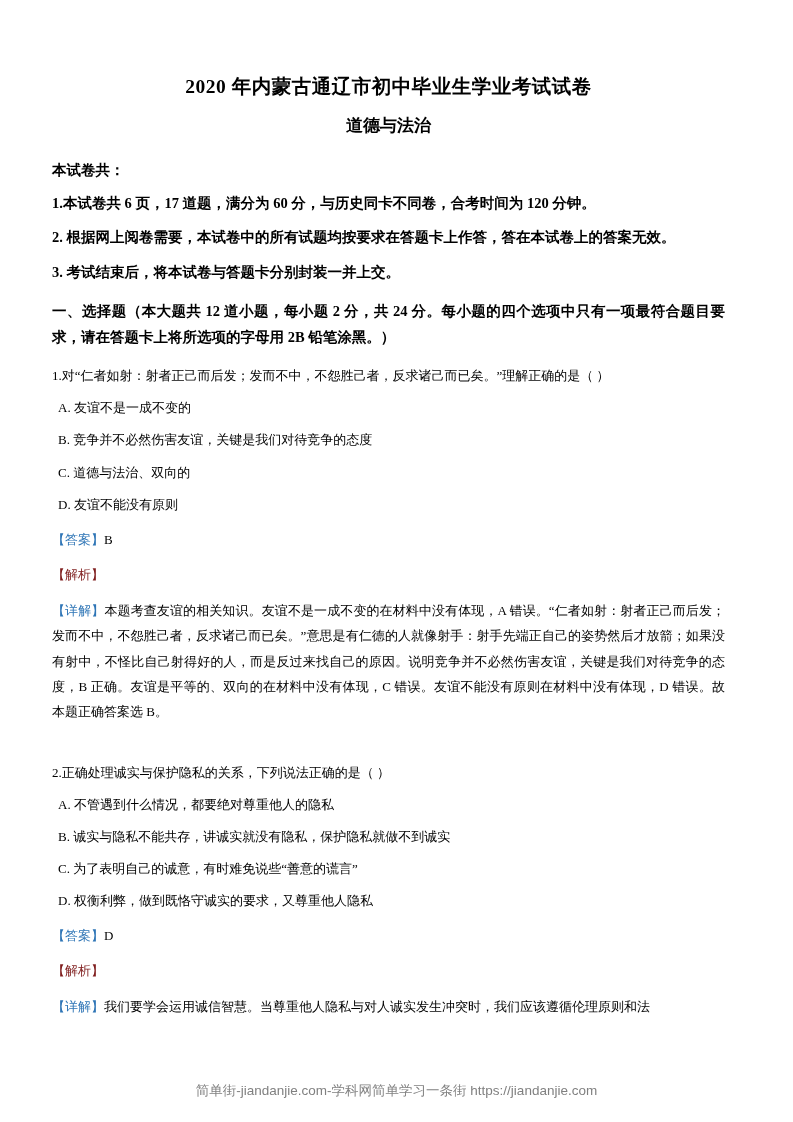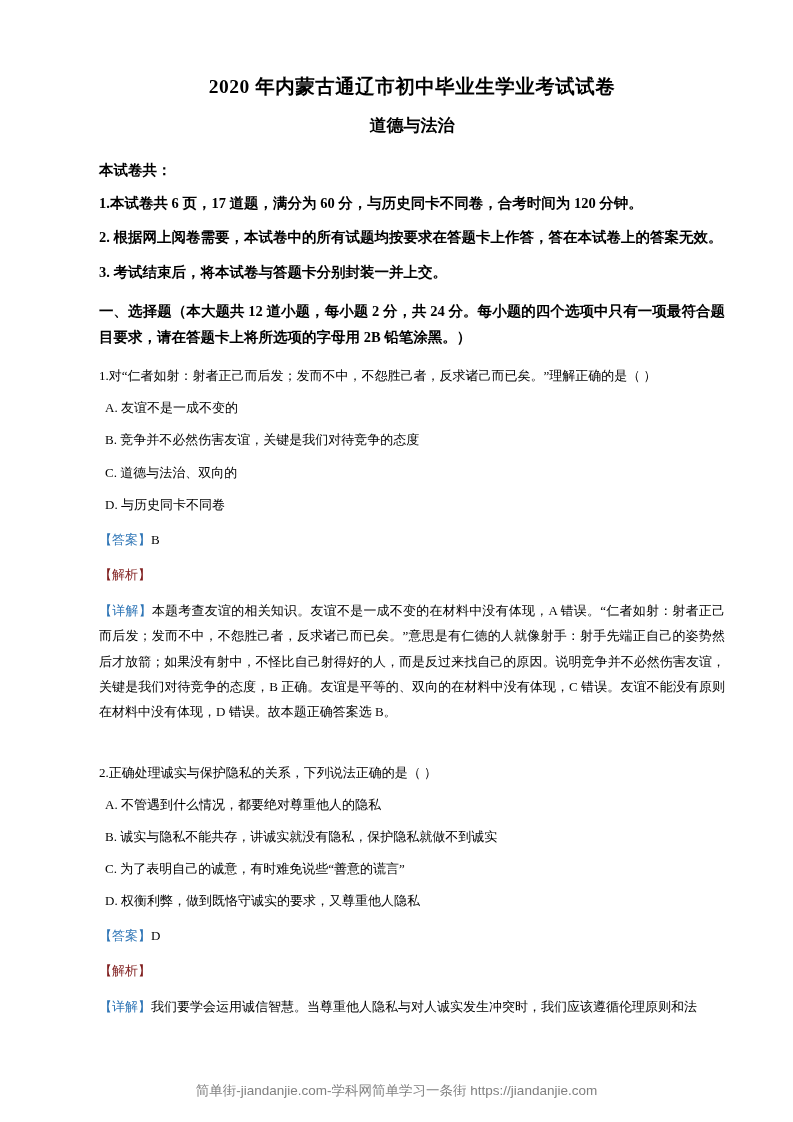--- a/index.html
+++ b/index.html
@@ -14,21 +14,21 @@
     color: #000000;
     position: relative;
     overflow: hidden;
   }
   .page {
     position: absolute;
     left: 0; top: 0;
     width: 793px;
     height: 1122px;
     box-sizing: border-box;
-    padding: 56px 68px 0 99px;
+    padding: 56px 68px 0 52px;
   }
   .doc-title {
     text-align: center;
     font-size: 19.5px;
     font-weight: bold;
     letter-spacing: 0.5px;
     margin: 16px 0 0 0;
     line-height: 1.5;
   }
   .doc-subtitle {
@@ -116,21 +116,21 @@
   <div class="notice-line">1.本试卷共 6 页，17 道题，满分为 60 分，与历史同卡不同卷，合考时间为 120 分钟。</div>
   <div class="notice-line">2. 根据网上阅卷需要，本试卷中的所有试题均按要求在答题卡上作答，答在本试卷上的答案无效。</div>
   <div class="notice-line">3. 考试结束后，将本试卷与答题卡分别封装一并上交。</div>
 
   <div class="section-head">一、选择题（本大题共 12 道小题，每小题 2 分，共 24 分。每小题的四个选项中只有一项最符合题目要求，请在答题卡上将所选项的字母用 2B 铅笔涂黑。）</div>
 
   <div class="q-stem">1.对“仁者如射：射者正己而后发；发而不中，不怨胜己者，反求诸己而已矣。”理解正确的是（       ）</div>
   <div class="q-option">A.  友谊不是一成不变的</div>
   <div class="q-option">B.  竞争并不必然伤害友谊，关键是我们对待竞争的态度</div>
   <div class="q-option">C.  道德与法治、双向的</div>
-  <div class="q-option">D.  与历史同卡不同卷</div>
+  <div class="q-option">D.  友谊不能没有原则</div>
   <div class="ans-line"><span class="tag">【答案】</span><span>B</span></div>
   <div class="exp-head">【解析】</div>
   <div class="exp-body"><span class="tag">【详解】</span><span>本题考查友谊的相关知识。友谊不是一成不变的在材料中没有体现，A 错误。“仁者如射：射者正己而后发；发而不中，不怨胜己者，反求诸己而已矣。”意思是有仁德的人就像射手：射手先端正自己的姿势然后才放箭；如果没有射中，不怪比自己射得好的人，而是反过来找自己的原因。说明竞争并不必然伤害友谊，关键是我们对待竞争的态度，B 正确。友谊是平等的、双向的在材料中没有体现，C 错误。友谊不能没有原则在材料中没有体现，D 错误。故本题正确答案选 B。</span></div>
 
   <div class="gap"></div>
 
   <div class="q-stem">2.正确处理诚实与保护隐私的关系，下列说法正确的是（       ）</div>
   <div class="q-option">A.  不管遇到什么情况，都要绝对尊重他人的隐私</div>
   <div class="q-option">B.  诚实与隐私不能共存，讲诚实就没有隐私，保护隐私就做不到诚实</div>
   <div class="q-option">C.  为了表明自己的诚意，有时难免说些“善意的谎言”</div>

